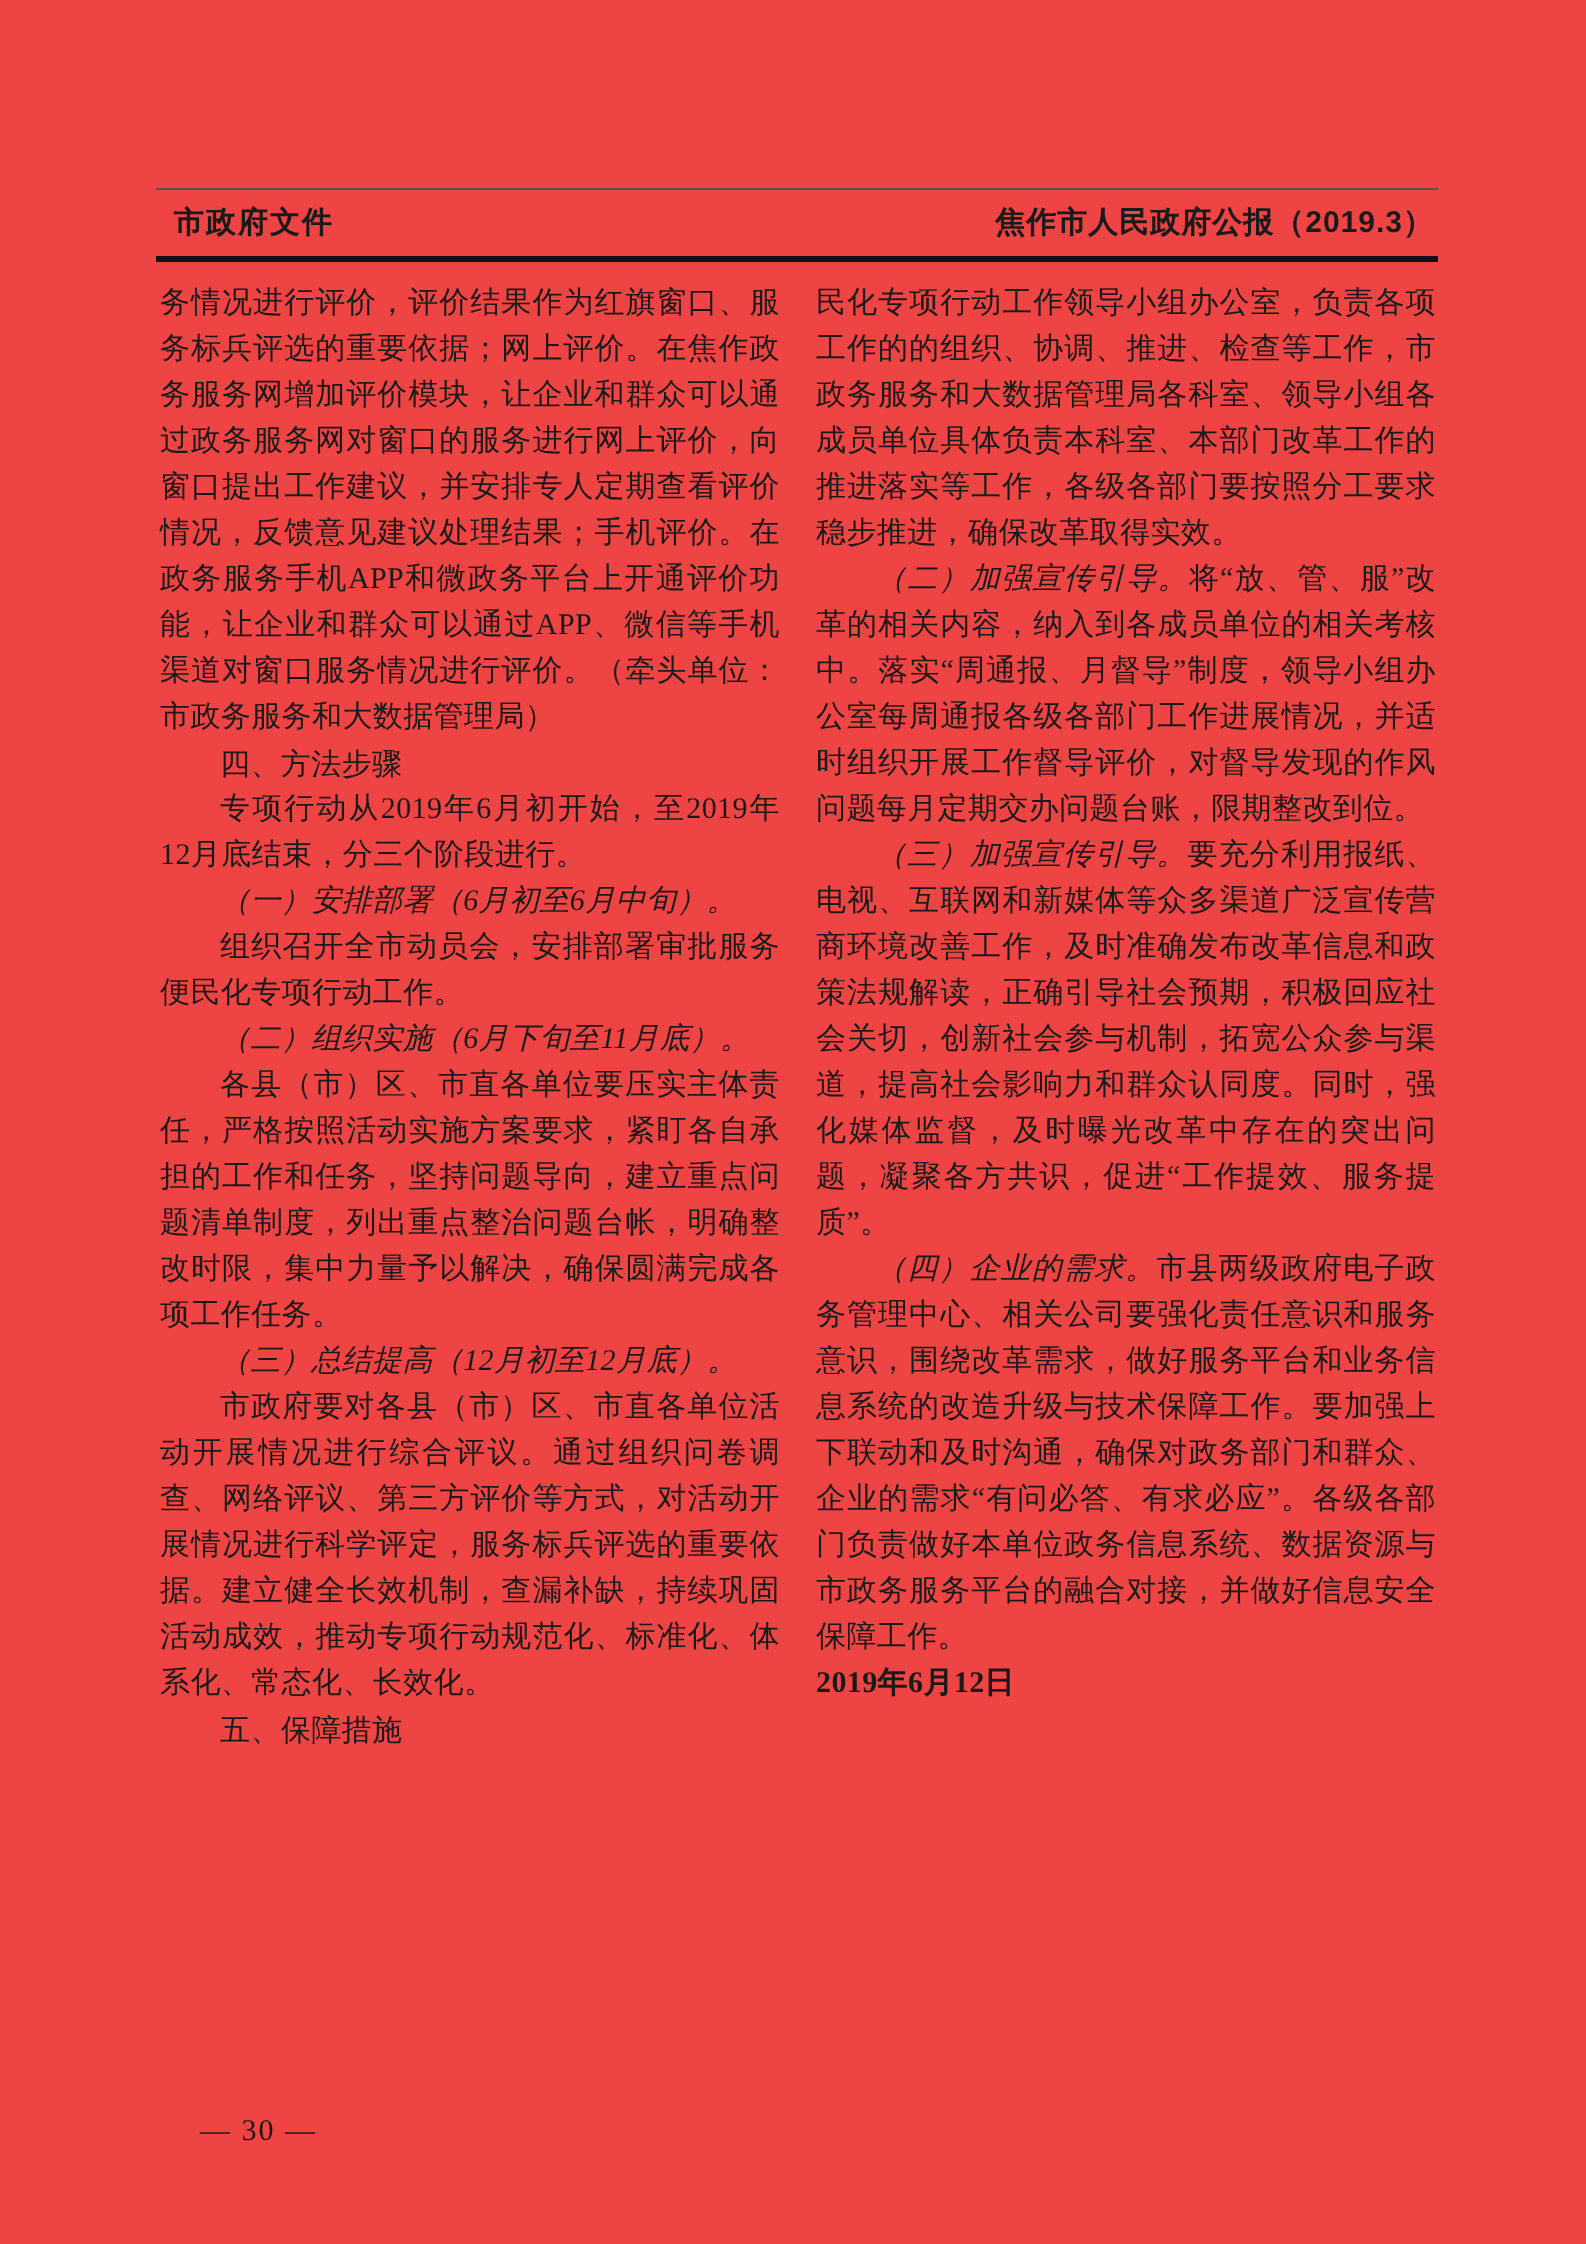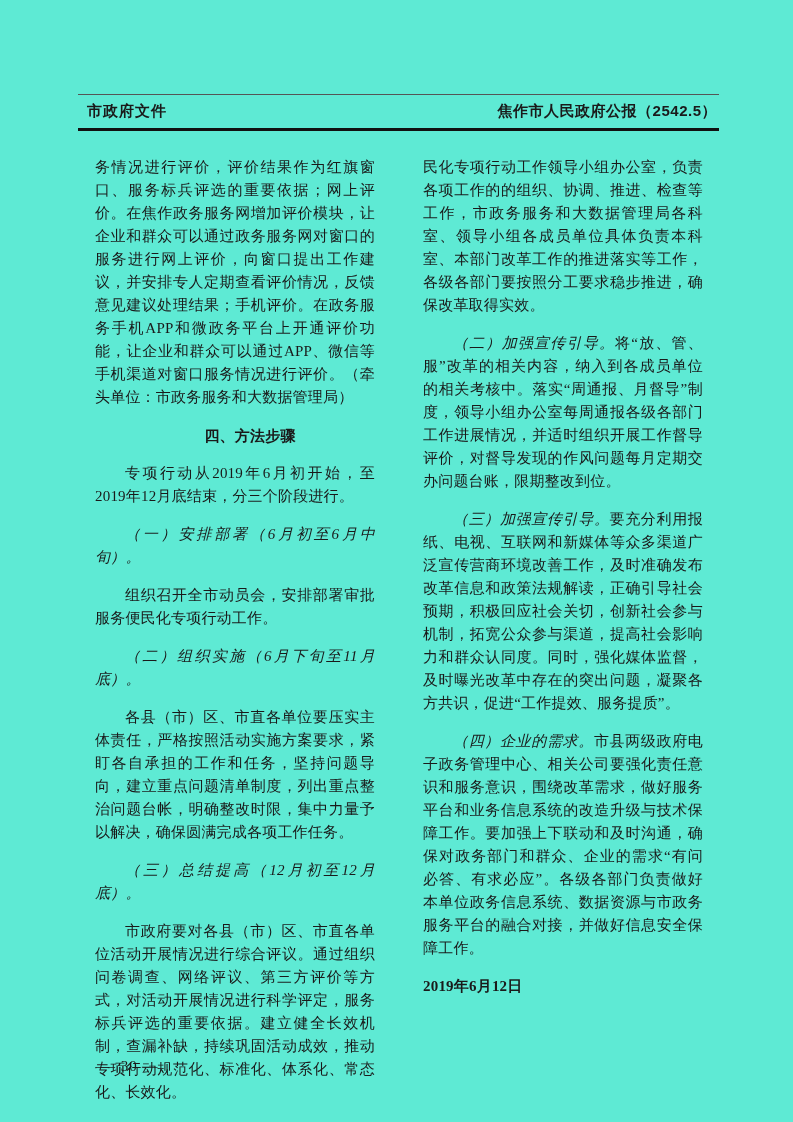--- a/index.html
+++ b/index.html
@@ -4,21 +4,21 @@
 <style>
   html, body { margin: 0; padding: 0; }
   body {
     width: 793px; height: 1122px;
     background: #ffffff;
     position: relative;
     font-family: "Liberation Serif", "DejaVu Serif", serif;
     color: #1a1a1a;
     overflow: hidden;
   }
-  .page { position: absolute; inset: 0; background: #5eead4; }
+  .page { position: absolute; inset: 0; background: #ef4444; }
 
   
   .header-band { position: absolute; left: 78px; top: 90px; width: 641px; height: 42px; }
   .rule-thin  { position: absolute; left: 0; top: 4px; width: 100%; height: 1px; background: #555; }
   .rule-thick { position: absolute; left: 0; top: 38px; width: 100%; height: 3px; background: #111; }
   .hdr-left {
     position: absolute; left: 9px; top: 12px;
     font-family: "Liberation Sans", "DejaVu Sans", sans-serif;
     font-weight: bold; font-size: 15px; letter-spacing: 1px;
   }
@@ -28,44 +28,44 @@
     font-weight: bold; font-size: 15px; letter-spacing: 0.5px;
   }
 
   
   .col {
     position: absolute; top: 141px; width: 310px;
     font-size: 15px; line-height: 23px;
   }
   .col-left  { left: 80px;  }
   .col-right { left: 408px; }
-  .blk { margin: 15px; text-align: justify; text-indent: 2em; letter-spacing: 0.2px; }
+  .blk { margin: 0; text-align: justify; text-indent: 2em; letter-spacing: 0.2px; }
   .blk.continuation { text-indent: 0; }
   .blk.heading {
     font-family: "Liberation Sans", "DejaVu Sans", sans-serif;
-    font-weight: bold; text-align: center;
+    font-weight: normal; text-align: left;
   }
   .blk.kai, .kai-lead { font-style: italic; }
   .blk.date { text-align: left; text-indent: 0; padding-right: 42px; margin-top: 0px; font-weight: bold; }
 
   
   .page-number {
     position: absolute; left: 100px; top: 1058px;
     font-size: 15px; letter-spacing: 1px;
   }
 </style>
 </head>
 <body>
 
 <div class="page">
 
   <div class="header-band">
     <div class="rule-thin"></div>
     <div class="hdr-left">市政府文件</div>
-    <div class="hdr-right">焦作市人民政府公报（2542.5）</div>
+    <div class="hdr-right">焦作市人民政府公报（2019.3）</div>
     <div class="rule-thick"></div>
   </div>
 
   <div class="col col-left" id="col-left">
       <p class="blk continuation">务情况进行评价，评价结果作为红旗窗口、服务标兵评选的重要依据；网上评价。在焦作政务服务网增加评价模块，让企业和群众可以通过政务服务网对窗口的服务进行网上评价，向窗口提出工作建议，并安排专人定期查看评价情况，反馈意见建议处理结果；手机评价。在政务服务手机APP和微政务平台上开通评价功能，让企业和群众可以通过APP、微信等手机渠道对窗口服务情况进行评价。（牵头单位：市政务服务和大数据管理局）</p>
       <p class="blk heading">四、方法步骤</p>
       <p class="blk paragraph">专项行动从2019年6月初开始，至2019年12月底结束，分三个阶段进行。</p>
       <p class="blk kai">（一）安排部署（6月初至6月中旬）。</p>
       <p class="blk paragraph">组织召开全市动员会，安排部署审批服务便民化专项行动工作。</p>
       <p class="blk kai">（二）组织实施（6月下旬至11月底）。</p>

